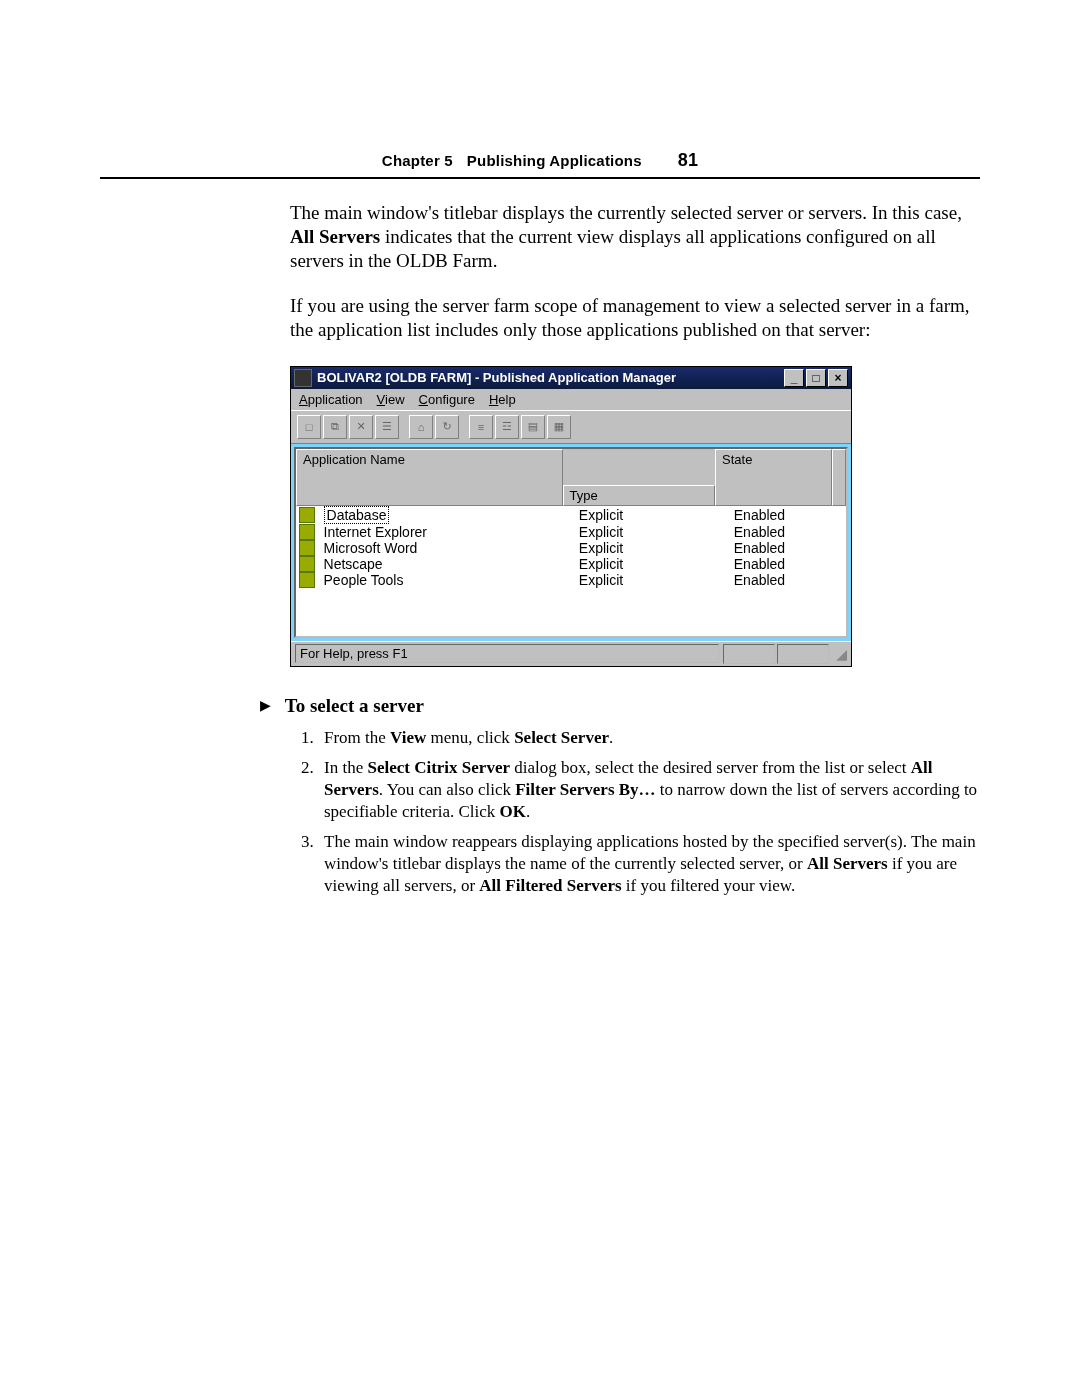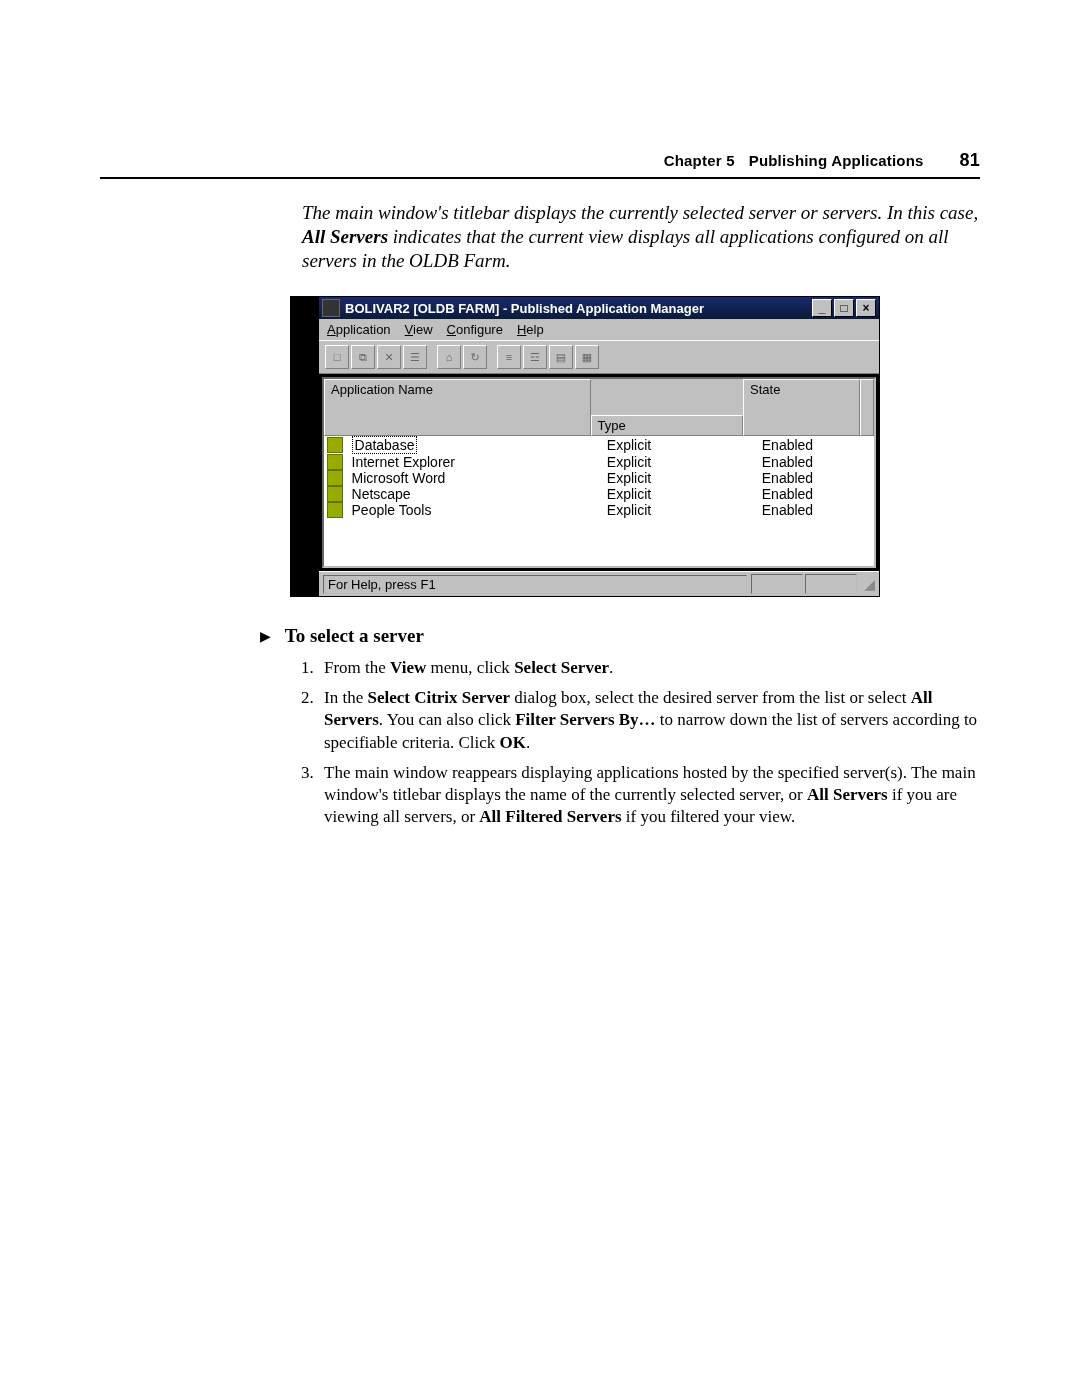--- a/index.html
+++ b/index.html
@@ -12,21 +12,21 @@
   }
   .page {
     padding: 150px 100px 80px 100px;
   }
   .header-line {
     border-top: 2px solid #000;
     margin: 0 0 0 0;
   }
   .header-row {
     display: flex;
-    justify-content: flex-end;
+    justify-content: center;
     align-items: baseline;
     font-family: Arial, Helvetica, sans-serif;
     font-size: 15px;
     letter-spacing: 0.2px;
     padding-bottom: 6px;
   }
   .header-chapter {
     font-weight: bold;
     margin-right: 14px;
   }
@@ -38,37 +38,35 @@
     font-weight: bold;
     font-size: 18px;
   }
   .content-col {
     margin-left: 190px;
     max-width: 700px;
   }
   .para {
     font-size: 19px;
     line-height: 1.25;
-    margin: 22px 0 0 12px;
-    font-style: italic;
+    margin: 22px 0 0 0;
   }
   .bold {
     font-weight: bold;
   }
 
   
   .window {
     width: 560px;
     margin: 24px 0 10px 0;
     font-family: "MS Sans Serif", Tahoma, Arial, sans-serif;
     font-size: 13px;
     color: #000;
-    background: #000000;
+    background: #7dd3fc;
     border: 1px solid #000;
-    padding-left: 28px;
   }
   .titlebar {
     display: flex;
     align-items: center;
     background: linear-gradient(#1a2a6c, #0a1a3c);
     color: #fff;
     font-weight: bold;
     padding: 2px 3px;
   }
   .titlebar .title-icon {
@@ -219,20 +217,21 @@
     <span class="header-page">81</span>
   </div>
   <div class="header-line"></div>
 
   <div class="content-col">
 
     <p class="para">
       <span>The main window's titlebar displays the currently selected server or servers. In this case, </span><span class="bold">All Servers</span><span> indicates that the current view displays all applications configured on all servers in the OLDB Farm.</span>
     </p>
 
+    <p class="para">If you are using the server farm scope of management to view a selected server in a farm, the application list includes only those applications published on that server:</p>
 
     <div class="window">
       <div class="titlebar">
         <span class="title-icon"></span>
         <span class="title-text">BOLIVAR2 [OLDB FARM] - Published Application Manager</span>
         <span class="tbtn">_</span>
         <span class="tbtn">□</span>
         <span class="tbtn">×</span>
       </div>
 

